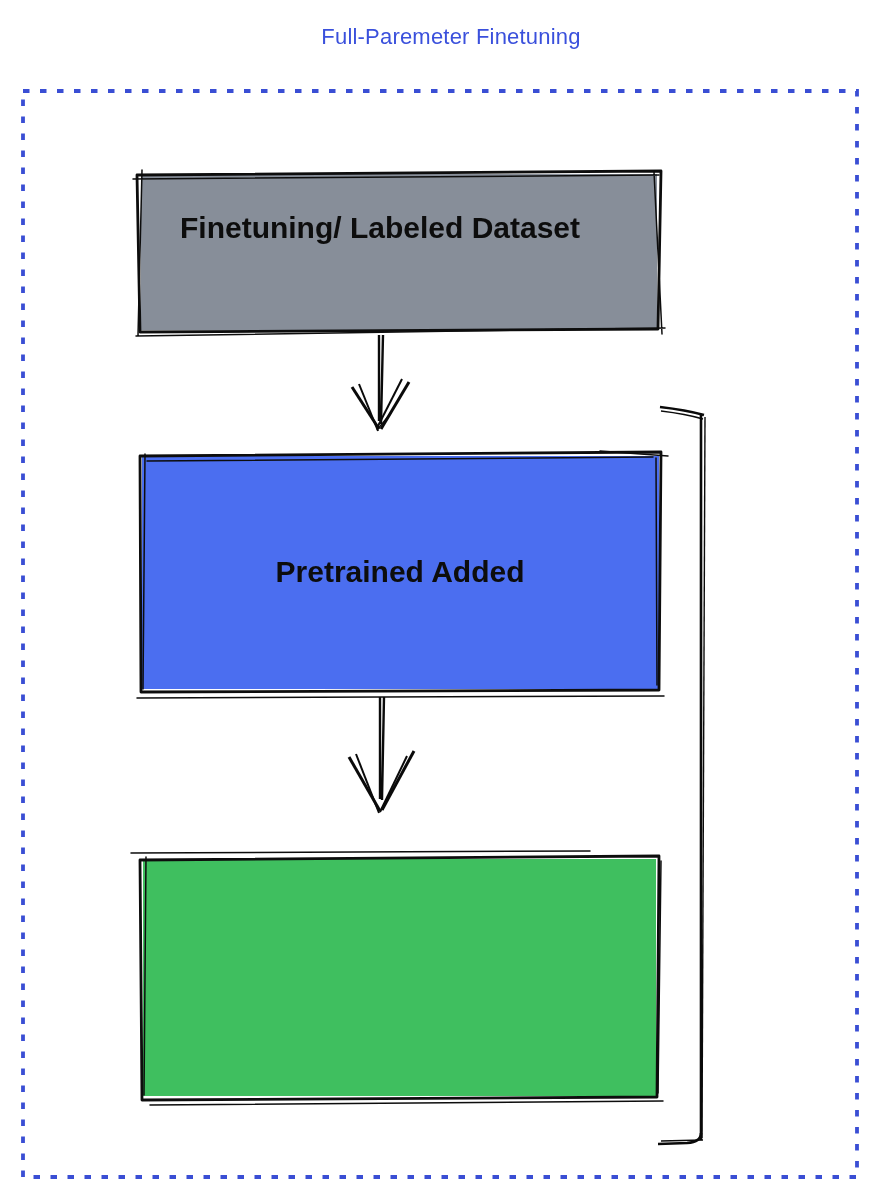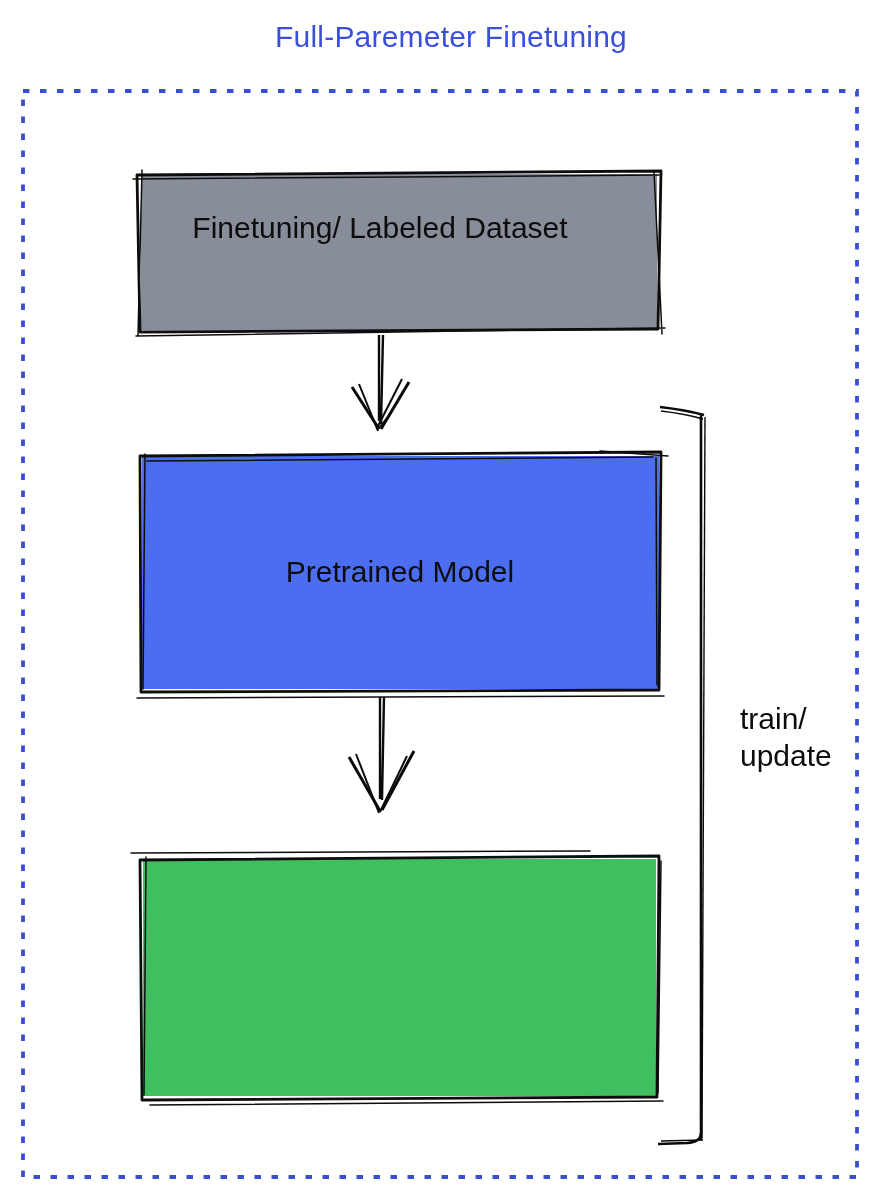--- a/index.html
+++ b/index.html
@@ -6,26 +6,26 @@
   .stage{
     position:relative;width:880px;height:1200px;background:#ffffff;overflow:hidden;
     font-family:"Liberation Sans",sans-serif;
     --ink:#0d0d0d;
     --title-color:#3a50dc;
     --label-color:#0d0d0d;
   }
   .diagram-svg{position:absolute;left:0;top:0;}
   .title{
     position:absolute;left:22px;right:0;top:21px;text-align:center;
-    font-size:30px;line-height:32px;font-weight:500;color:var(--title-color);
+    font-size:22px;line-height:32px;font-weight:500;color:var(--title-color);
     letter-spacing:0.2px;
   }
   .box-label{
     position:absolute;width:524px;text-align:center;
-    font-size:30px;line-height:32px;font-weight:400;color:var(--label-color);
+    font-size:30px;line-height:32px;font-weight:700;color:var(--label-color);
   }
   .lbl-dataset{left:118px;top:212px;}
   .lbl-pretrained{left:138px;top:556px;}
   .lbl-classifier{left:118px;top:964px;}
   .bracket-label{
     position:absolute;left:740px;top:700px;
     font-size:30px;line-height:37px;font-weight:400;color:var(--label-color);
     white-space:nowrap;
   }
   .sk{fill:none;stroke:var(--ink);stroke-width:2.8;stroke-linejoin:round;stroke-linecap:round;}
@@ -81,20 +81,16 @@
       <path fill="none" stroke-width="2.6" d="M701 415 L701 1140"></path>
       <path fill="none" stroke-width="1.4" d="M705 417 L702 1138"></path>
       <path fill="none" stroke-width="2.6" d="M660 407 Q686 410 704 415"></path>
       <path fill="none" stroke-width="1.4" d="M661 411 Q686 414 703 419"></path>
       <path fill="none" stroke-width="2.6" d="M701 1133 Q701 1142 687 1143 L658 1144"></path>
       <path fill="none" stroke-width="1.4" d="M703 1140 L661 1141"></path>
     </g>
   </svg>
 
   <div class="box-label lbl-dataset">Finetuning/ Labeled Dataset</div>
-  <div class="box-label lbl-pretrained">Pretrained Model</div>
+  <div class="box-label lbl-pretrained">Pretrained Added</div>
 
-  <div class="bracket-label">
-    <div>train/</div>
-    <div>update</div>
-  </div>
 
 </div>
 
 </body></html>

